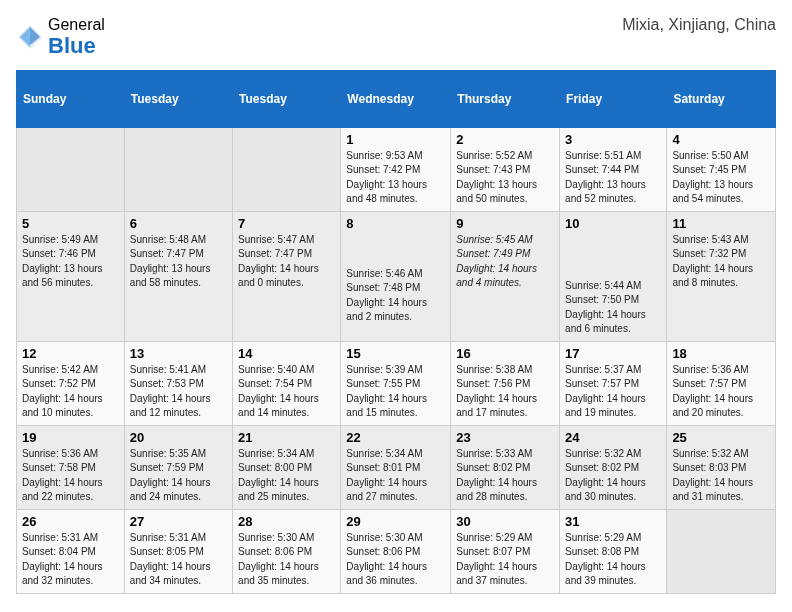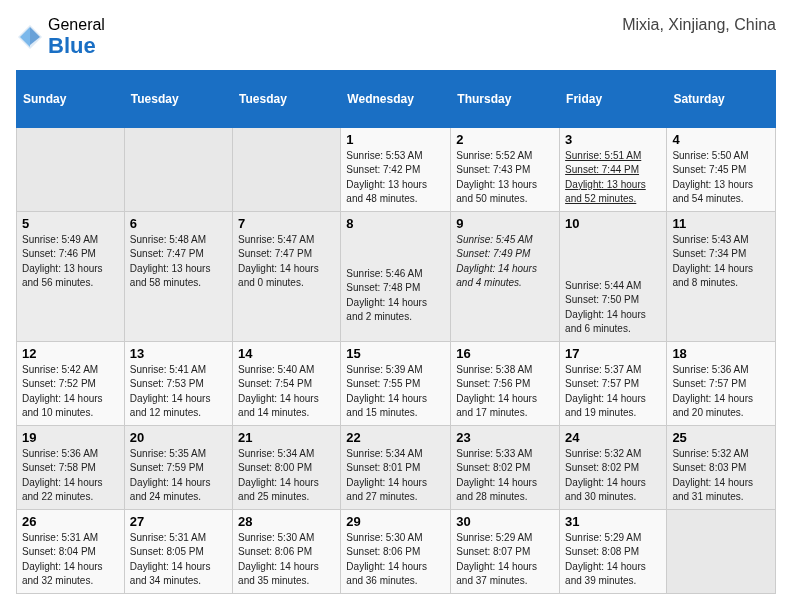--- a/index.html
+++ b/index.html
@@ -121,35 +121,35 @@
       <th>Saturday</th>
     </tr>
   </thead>
   <tbody id="calendar-body">
   <tr>
         <td class="empty-cell"></td>
         <td class="empty-cell"></td>
         <td class="empty-cell"></td>
         <td>
           <span class="day-num">1</span>
-          <div class="day-info" style="white-space: pre-line;">Sunrise: 5:53 AM
+          <div class="day-info" style="white-space: pre-line;">Sunrise: 9:53 AM
 Sunset: 7:42 PM
 Daylight: 13 hours
 and 48 minutes.</div>
         </td>
         <td>
           <span class="day-num">2</span>
           <div class="day-info" style="white-space: pre-line;">Sunrise: 5:52 AM
 Sunset: 7:43 PM
 Daylight: 13 hours
 and 50 minutes.</div>
         </td>
         <td>
           <span class="day-num">3</span>
-          <div class="day-info" style="white-space: pre-line; text-decoration: underline;">Sunrise: 5:51 AM
+          <div class="day-info" style="white-space: pre-line;">Sunrise: 5:51 AM
 Sunset: 7:44 PM
 Daylight: 13 hours
 and 52 minutes.</div>
         </td>
         <td>
           <span class="day-num">4</span>
           <div class="day-info" style="white-space: pre-line;">Sunrise: 5:50 AM
 Sunset: 7:45 PM
 Daylight: 13 hours
 and 54 minutes.</div>
@@ -194,21 +194,21 @@
         <td>
           <span class="day-num">10</span>
           <div class="day-info" style="white-space: pre-line; margin-top: 48px;">Sunrise: 5:44 AM
 Sunset: 7:50 PM
 Daylight: 14 hours
 and 6 minutes.</div>
         </td>
         <td>
           <span class="day-num">11</span>
           <div class="day-info" style="white-space: pre-line;">Sunrise: 5:43 AM
-Sunset: 7:34 PM
+Sunset: 7:32 PM
 Daylight: 14 hours
 and 8 minutes.</div>
         </td>
       </tr>
       <tr>
         <td>
           <span class="day-num">12</span>
           <div class="day-info" style="white-space: pre-line;">Sunrise: 5:42 AM
 Sunset: 7:52 PM
 Daylight: 14 hours

